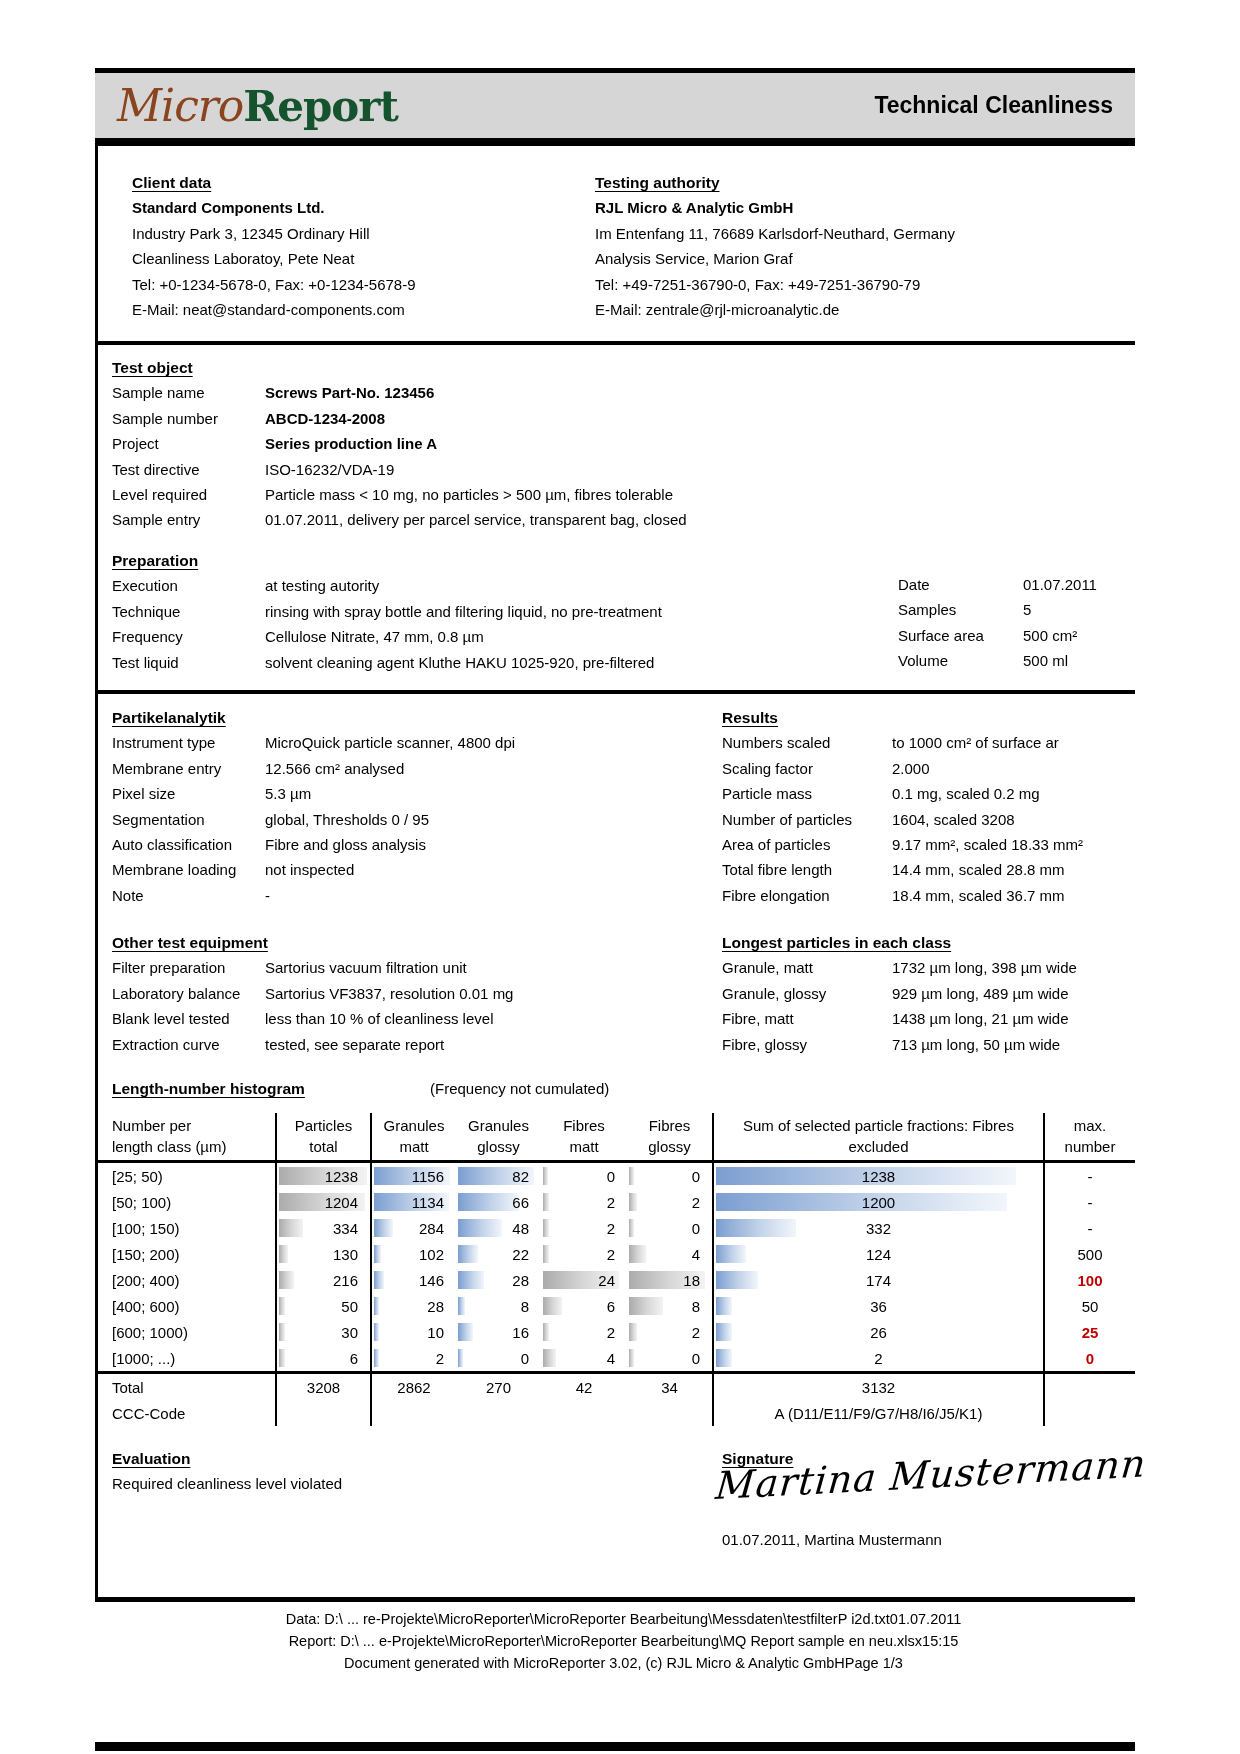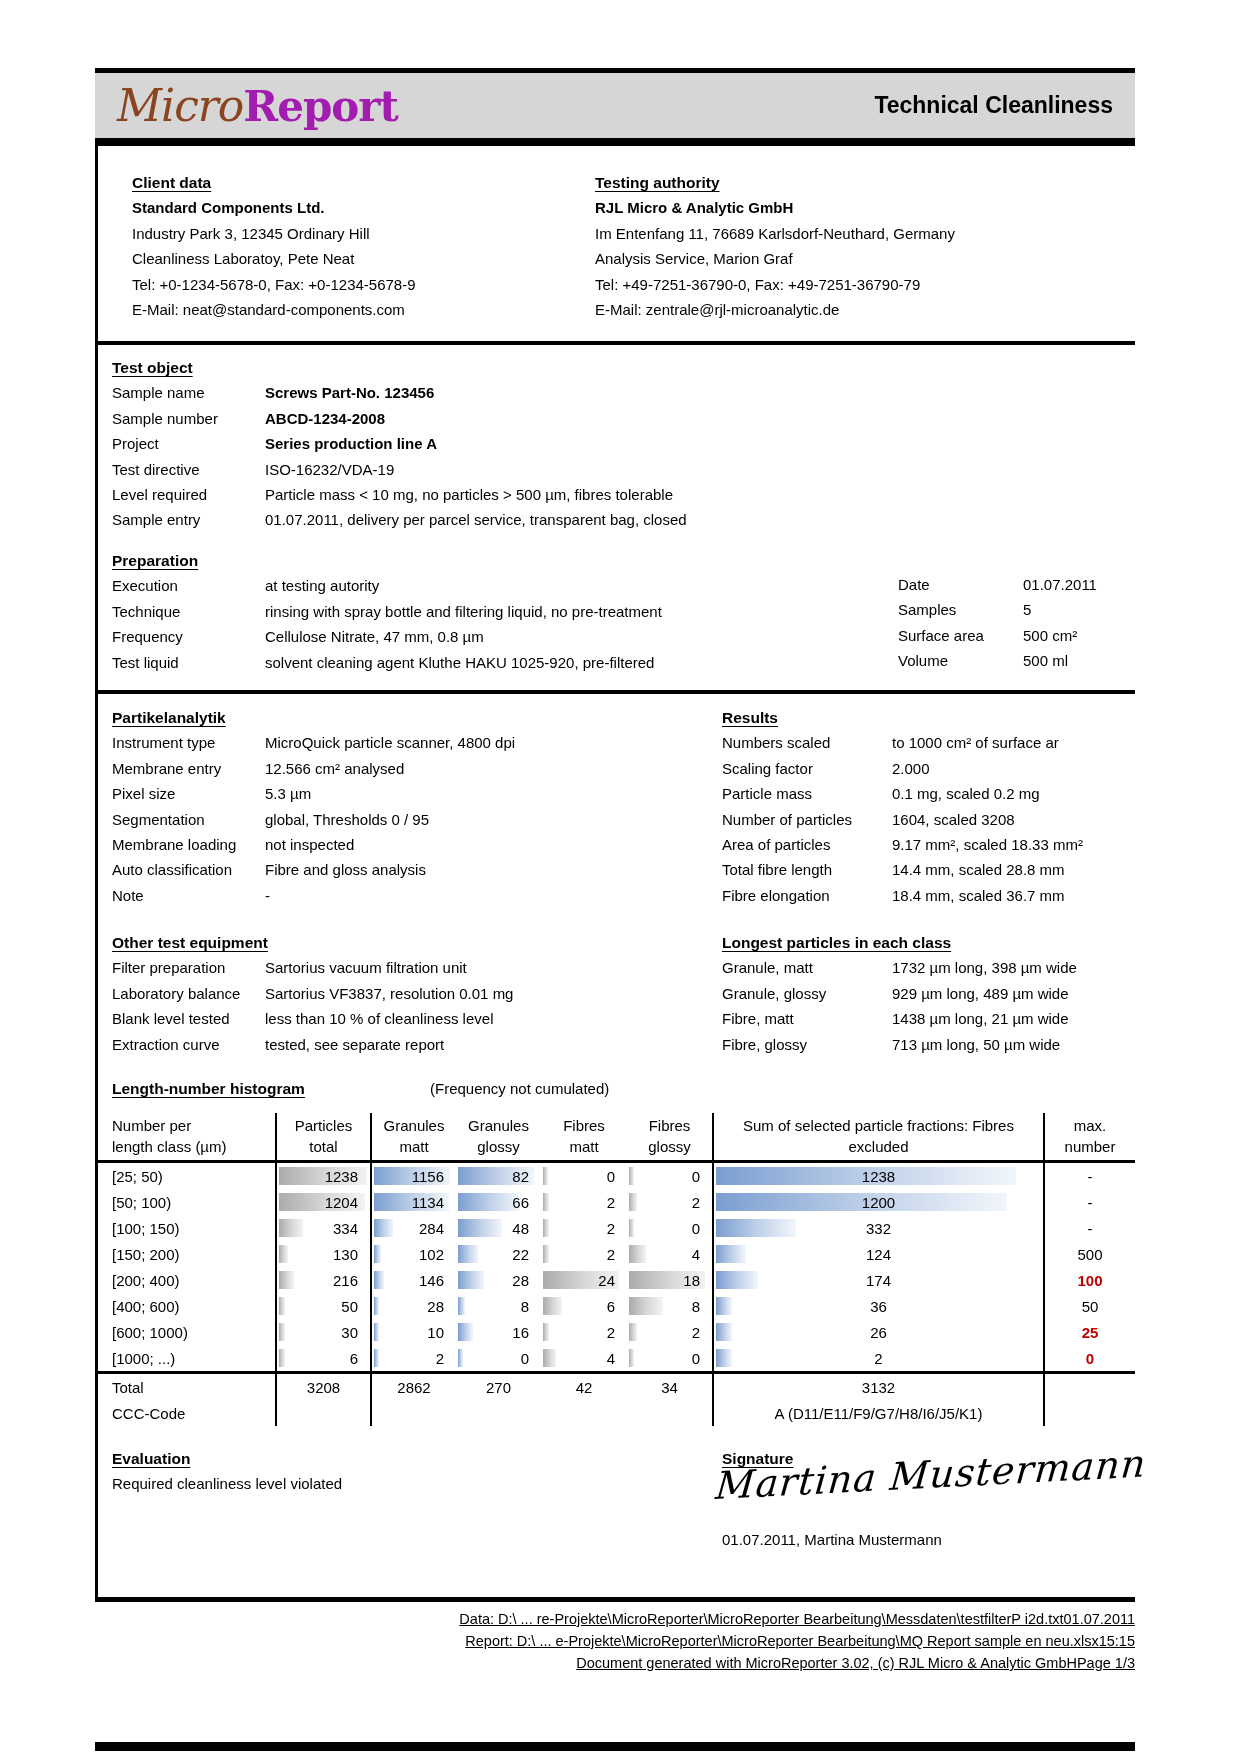--- a/index.html
+++ b/index.html
@@ -6,21 +6,21 @@
   html,body{margin:0;padding:0;background:#888;}
   #page{position:relative;width:1240px;height:1754px;background:#fff;
         font-family:"Liberation Sans",sans-serif;font-size:15px;color:#000;overflow:hidden;}
   
   .vline{position:absolute;left:95px;top:68px;width:3px;height:1534px;background:#000;}
   .hdr{position:absolute;left:95px;top:68px;width:1040px;}
   .hdr-topbar{height:5px;background:#000;}
   .hdr-band{height:65px;background:#d6d6d6;display:flex;align-items:center;justify-content:space-between;padding:0 22px;box-sizing:border-box;}
   .hdr-botbar{height:8px;background:#000;}
   .logo-micro{font-family:"DejaVu Serif",serif;font-style:italic;font-size:44px;color:#8a4420;letter-spacing:-1px;}
-  .logo-report{font-family:"DejaVu Serif",serif;font-weight:bold;font-size:42px;color:#a21caf;letter-spacing:-1px;}
+  .logo-report{font-family:"DejaVu Serif",serif;font-weight:bold;font-size:42px;color:#14532d;letter-spacing:-1px;}
   .hdr-title{font-size:23px;font-weight:bold;}
   
   .rule{position:absolute;left:95px;width:1040px;height:4px;background:#000;}
   
   .sec{position:absolute;line-height:25.4px;}
   .h{font-weight:bold;text-decoration:underline;text-underline-offset:3px;font-size:15.5px;}
   .b{font-weight:bold;}
   .kv{display:grid;grid-template-columns:153px 1fr;}
   .kv .k{white-space:nowrap;}
   .kv .v{white-space:nowrap;}
@@ -47,21 +47,21 @@
   .bl{border-left:2px solid #000;}
   .ttotal{border-top:3px solid #000;}
   .ttotal,.tccc{height:26px;}
   .ttotal .tcell,.tccc .tcell{display:flex;align-items:center;justify-content:center;}
   .ttotal .tcell.first,.tccc .tcell.first{justify-content:flex-start;}
   
   .sig-script{position:absolute;left:716px;top:1464px;font-family:"DejaVu Serif",serif;font-style:italic;
               font-size:38px;letter-spacing:1px;transform:rotate(-3deg) skewX(-8deg);transform-origin:left center;white-space:nowrap;}
   
   .footer{position:absolute;left:112px;top:1608px;width:1023px;font-size:14.5px;line-height:22px;}
-  .frow{display:flex;justify-content:flex-end;text-decoration:underline;}
+  .frow{display:flex;justify-content:center;}
   .frule{position:absolute;left:95px;top:1597px;width:1040px;height:5px;background:#000;}
   .fbar{position:absolute;left:95px;top:1742px;width:1040px;height:9px;background:#000;}
 </style>
 </head>
 <body>
 
 <div id="page">
   <div class="vline"></div>
 
   <div class="hdr">
@@ -175,26 +175,26 @@
       </div>
     <div class="kv">
         <span class="k">Pixel size</span>
         <span class="v">5.3 µm</span>
       </div>
     <div class="kv">
         <span class="k">Segmentation</span>
         <span class="v">global, Thresholds 0 / 95</span>
       </div>
     <div class="kv">
+        <span class="k">Auto classification</span>
+        <span class="v">Fibre and gloss analysis</span>
+      </div>
+    <div class="kv">
         <span class="k">Membrane loading</span>
         <span class="v">not inspected</span>
-      </div>
-    <div class="kv">
-        <span class="k">Auto classification</span>
-        <span class="v">Fibre and gloss analysis</span>
       </div>
     <div class="kv">
         <span class="k">Note</span>
         <span class="v">-</span>
       </div>
   </div>
 
   <div class="sec" style="left:722px;top:705px;">
     <div class="h">Results</div>
     <div class="kv-r">

